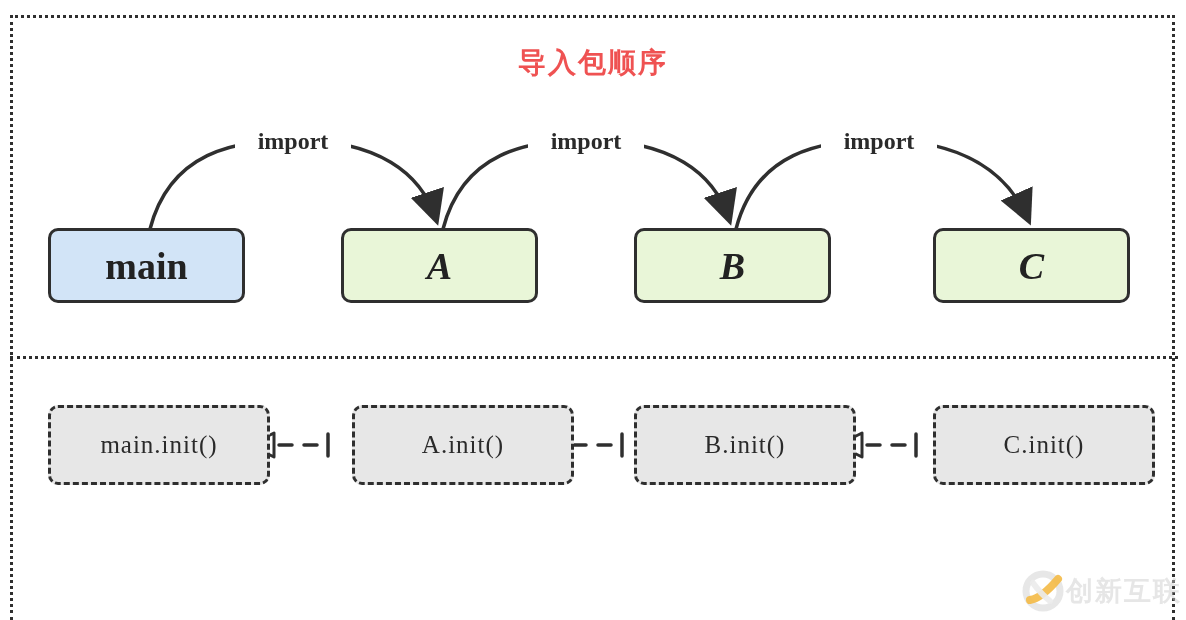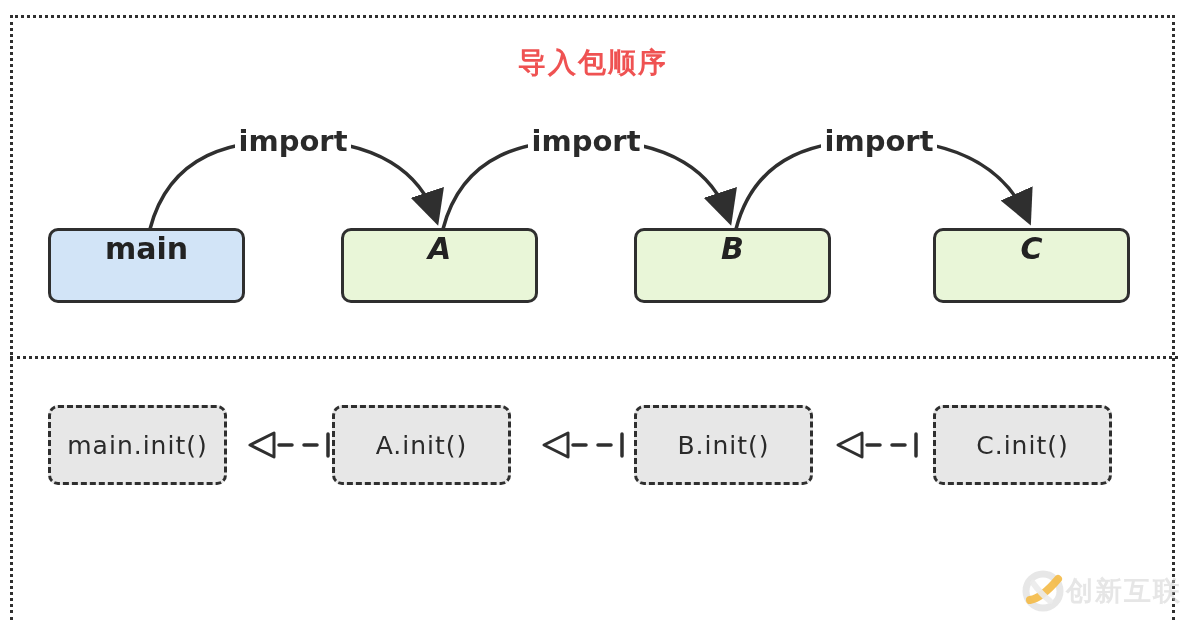--- a/index.html
+++ b/index.html
@@ -7,53 +7,53 @@
     --main_fill:#d2e4f7;
     --pkg_fill:#e9f6d8;
     --init_fill:#e7e7e7;
     --title_red:#ef5252;
     --wm_gray:#c9c9c9;
     --wm_yellow:#f2b230;
   }
   html,body{margin:0;padding:0;background:#ffffff;}
   body{font-family:"DejaVu Sans",sans-serif;}
   .canvas{
-    position:relative;width:1186px;height:620px;background:#ffffff;overflow:hidden;
+    position:relative;width:1186px;height:620px;background:#ffffff;overflow:hidden;font-family:Liberation Serif, serif;
   }
   .outer-frame{
     position:absolute;left:10px;top:15px;width:1165px;height:605px;
     border:3px dotted var(--stroke);border-bottom:none;box-sizing:border-box;
   }
   .divider{
     position:absolute;left:10px;top:356px;width:1168px;height:0;
     border-top:3px dotted var(--stroke);
   }
   .section-title{
     position:absolute;left:0;width:100%;text-align:center;
     color:var(--title_red);font-size:28px;font-weight:bold;letter-spacing:2px;
   }
   .title-top{top:44px;}
   .title-bottom{top:538px;}
   .node{
-    position:absolute;box-sizing:border-box;display:flex;justify-content:center;
+    position:absolute;box-sizing:border-box;display:flex;align-items:center;justify-content:center;
     border:3px solid var(--stroke);border-radius:10px;height:75px;width:197px;top:228px;
-    font-size:30px;font-weight:600;color:#222;
+    font-size:38px;font-weight:600;color:#222;
   }
   .node-main{background:var(--main_fill);}
   .node-pkg{background:var(--pkg_fill);}
   .node-pkg .lbl{font-style:italic;font-weight:600;}
   .init-node{
     position:absolute;box-sizing:border-box;display:flex;align-items:center;justify-content:center;
-    border:3px dashed var(--stroke);border-radius:10px;height:80px;width:179px;top:405px;
+    border:3px dashed var(--stroke);border-radius:10px;height:80px;width:222px;top:405px;
     background:var(--init_fill);font-size:25px;font-weight:500;color:#2a2a2a;letter-spacing:1px;
   }
   .arrows{position:absolute;left:0;top:0;width:1186px;height:620px;pointer-events:none;}
   .edge-label{
     position:absolute;top:126px;height:30px;line-height:30px;width:116px;text-align:center;
-    background:#ffffff;color:#2a2a2a;font-size:29px;font-weight:600;
+    background:#ffffff;color:#2a2a2a;font-size:24px;font-weight:600;
   }
   .watermark{
     position:absolute;right:4px;bottom:6px;display:flex;align-items:center;gap:0;
     opacity:0.85;
     margin-top:45px;
   }
   .wm-text{
     font-size:27px;font-weight:bold;color:var(--wm_gray);opacity:0.55;letter-spacing:2px;
     text-shadow:0 0 1px #ffffff;
   }
@@ -109,21 +109,21 @@
   <div class="node node-pkg" style="left:634px;">
     <span class="lbl">B</span>
   </div>
   <div class="node node-pkg" style="left:933px;">
     <span class="lbl">C</span>
   </div>
 
   <div class="init-node" style="left:48px;">
     <span>main.init()</span>
   </div>
-  <div class="init-node" style="left:332px;">
+  <div class="init-node" style="left:352px;">
     <span>A.init()</span>
   </div>
   <div class="init-node" style="left:933px;">
     <span>C.init()</span>
   </div>
   <div class="init-node" style="left:634px;">
     <span>B.init()</span>
   </div>
 
 

